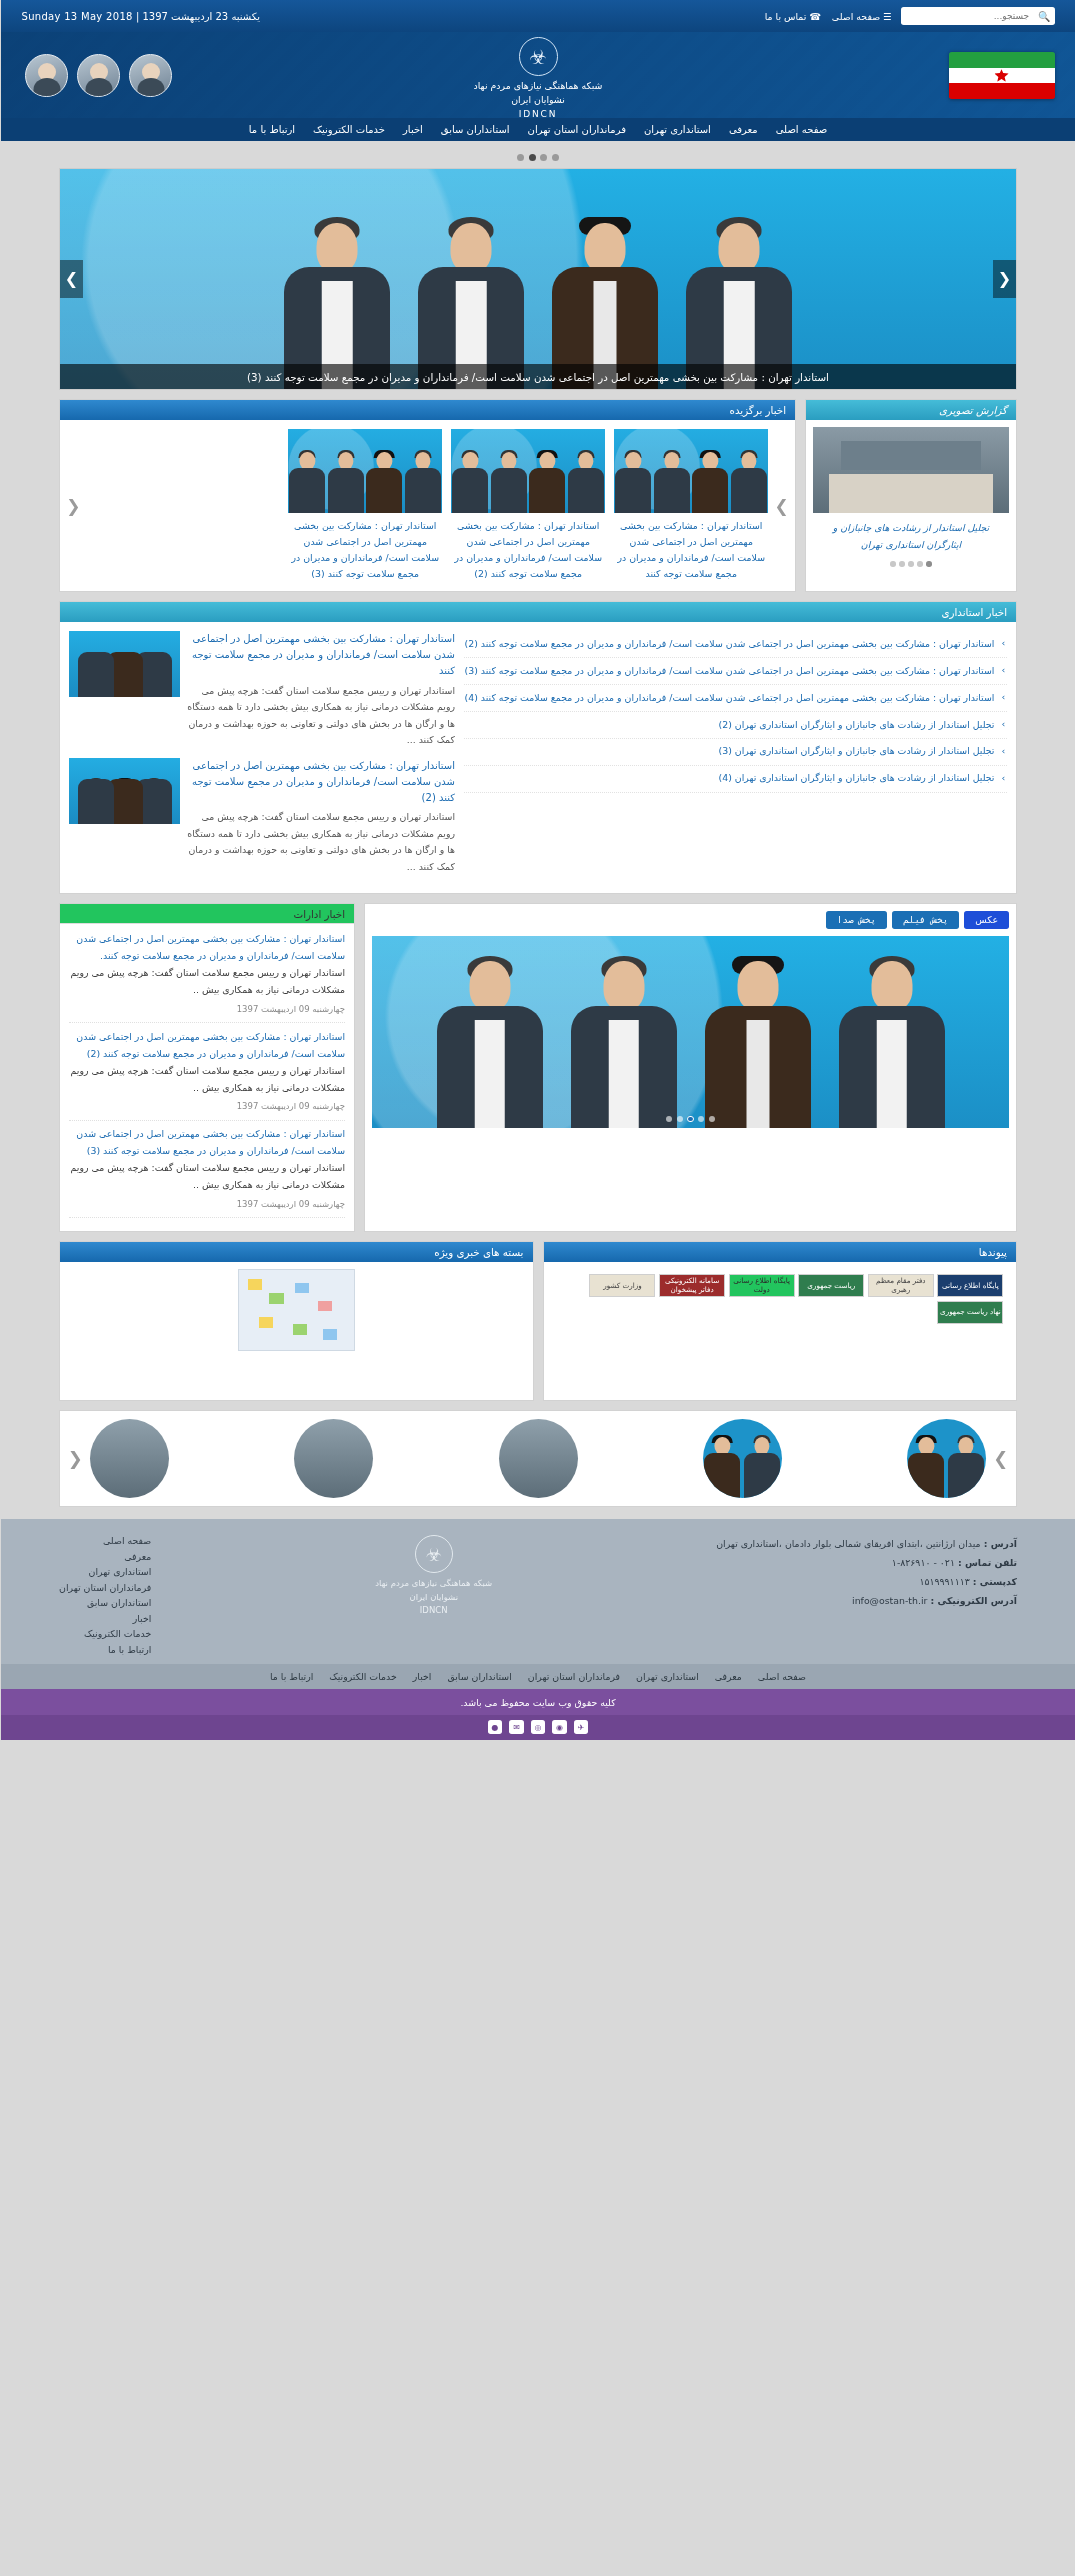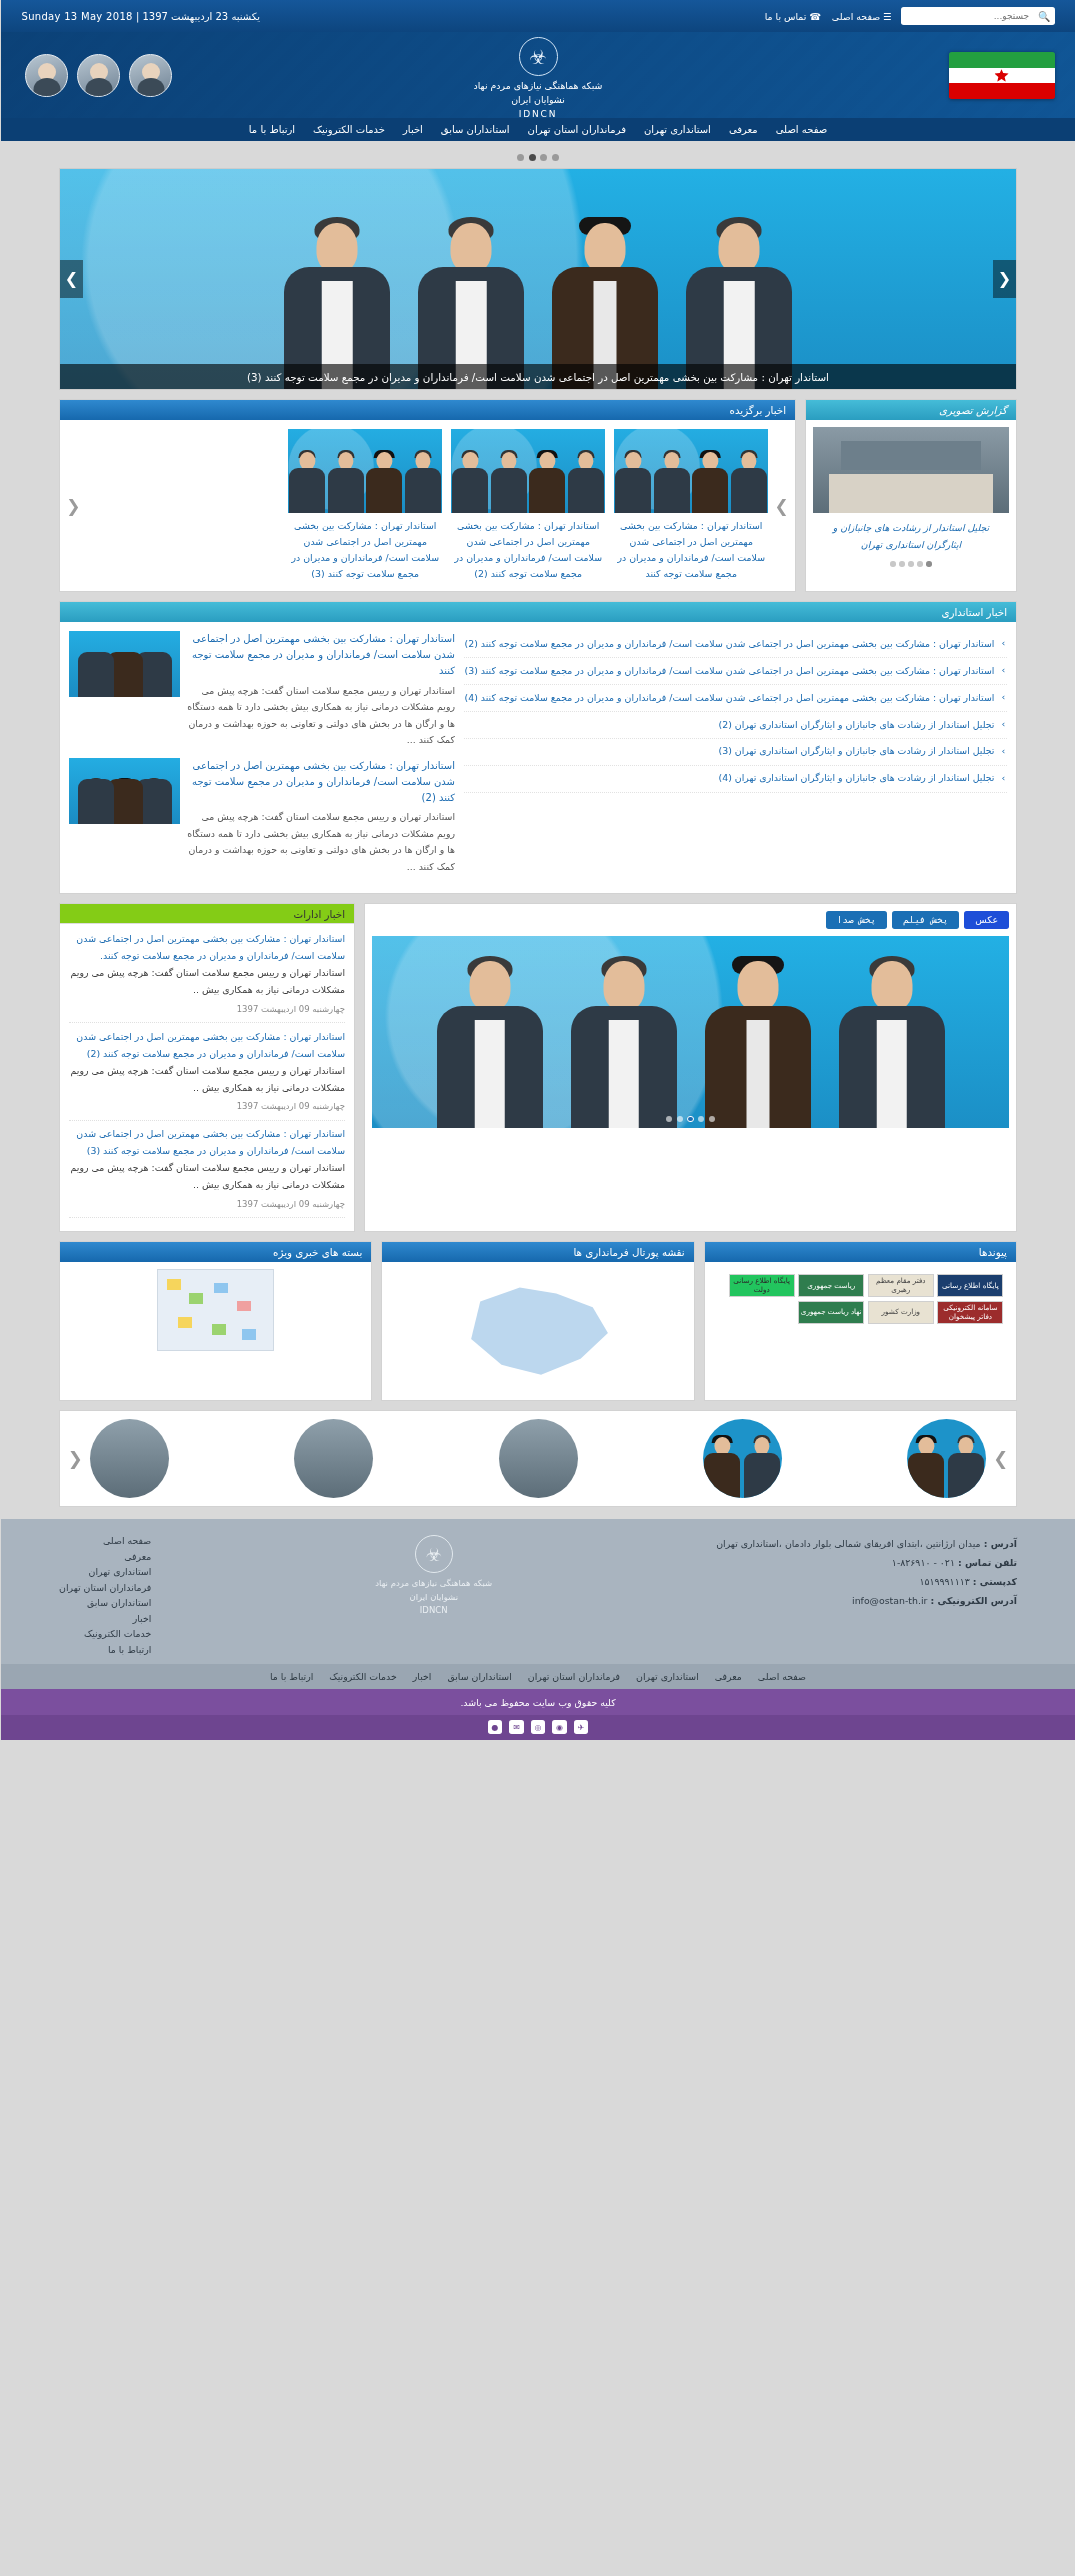--- a/index.html
+++ b/index.html
@@ -526,21 +526,21 @@
         <div class="media-dots">
           <i></i>
           <i></i>
           <i class="on"></i>
           <i></i>
           <i></i>
         </div>
       </div>
     </div>
     <div class="panel dept">
-      <div class="panel-head" style="background:#84cc16;color:#333;border-bottom:0.9px solid #ddd">اخبار ادارات</div>
+      <div class="panel-head" style="background:#22c55e;color:#333;border-bottom:0.9px solid #ddd">اخبار ادارات</div>
       <ul>
         <li>
           <span class="lnk">استاندار تهران : مشارکت بین بخشی مهمترین اصل در اجتماعی شدن سلامت است/ فرمانداران و مدیران در مجمع سلامت توجه کنند.</span>
           <span>استاندار تهران و رییس مجمع سلامت استان گفت: هرچه پیش می رویم مشکلات درمانی نیاز به همکاری بیش ..</span>
           <span class="dt">چهارشنبه 09 اردیبهشت 1397</span>
         </li>
         <li>
           <span class="lnk">استاندار تهران : مشارکت بین بخشی مهمترین اصل در اجتماعی شدن سلامت است/ فرمانداران و مدیران در مجمع سلامت توجه کنند (2)</span>
           <span>استاندار تهران و رییس مجمع سلامت استان گفت: هرچه پیش می رویم مشکلات درمانی نیاز به همکاری بیش ..</span>
           <span class="dt">چهارشنبه 09 اردیبهشت 1397</span>
@@ -563,26 +563,20 @@
           <div class="logo-chip d">دفتر مقام معظم رهبری</div>
           <div class="logo-chip c">ریاست جمهوری</div>
           <div class="logo-chip b">پایگاه اطلاع رسانی دولت</div>
           <div class="logo-chip e">سامانه الکترونیکی دفاتر پیشخوان</div>
           <div class="logo-chip d">وزارت کشور</div>
           <div class="logo-chip c">نهاد ریاست جمهوری</div>
         </div>
       </div>
     </div>
     <div class="box">
-      <div class="panel-head">نقشه پورتال فرمانداری ها</div>
-      <div class="bd">
-        <div class="map-shape"></div>
-      </div>
-    </div>
-    <div class="box">
       <div class="panel-head">بسته های خبری ویژه</div>
       <div class="bd">
         <div class="infographic">
           <span class="pin" style="left:9px;top:9px"></span>
           <span class="pin" style="left:30.5px;top:23px;background:#9bd36f"></span>
           <span class="pin" style="left:56px;top:12.6px;background:#8fc6ef"></span>
           <span class="pin" style="left:79px;top:30.5px;background:#f0a0a0"></span>
           <span class="pin" style="left:20px;top:47px;background:#f6d55c"></span>
           <span class="pin" style="left:54px;top:54px;background:#9bd36f"></span>
           <span class="pin" style="left:84px;top:59px;background:#8fc6ef"></span>

